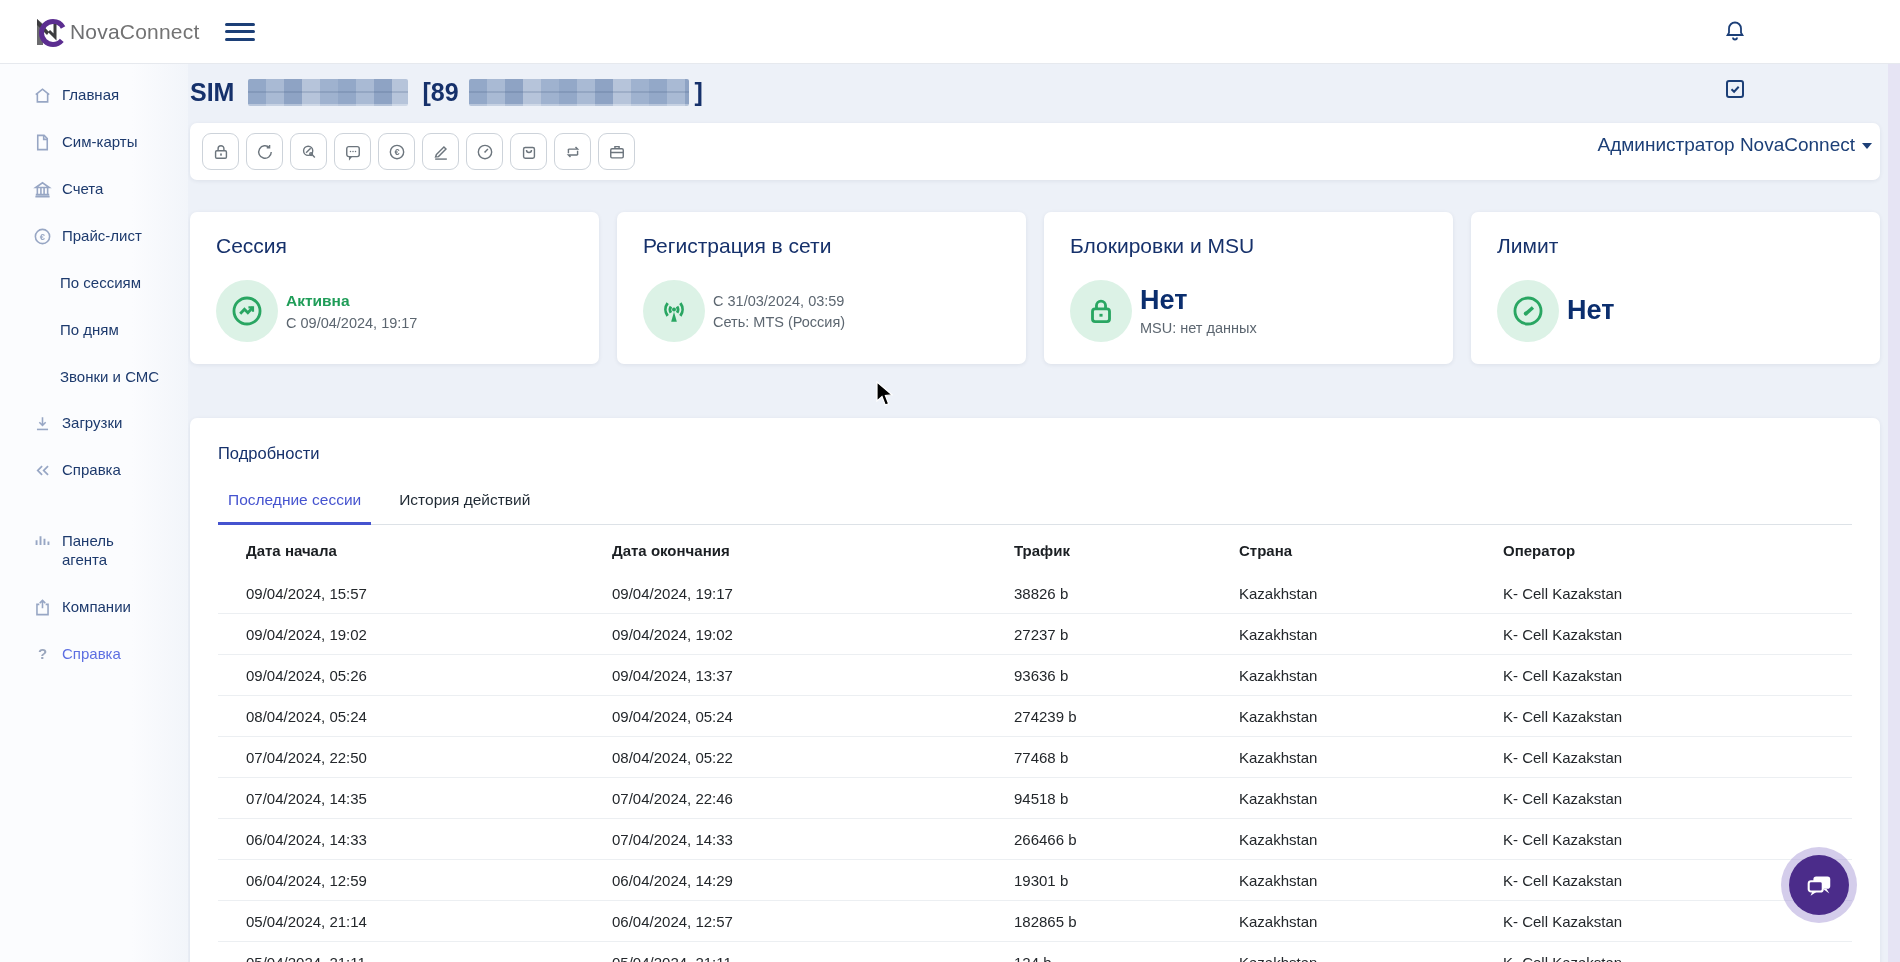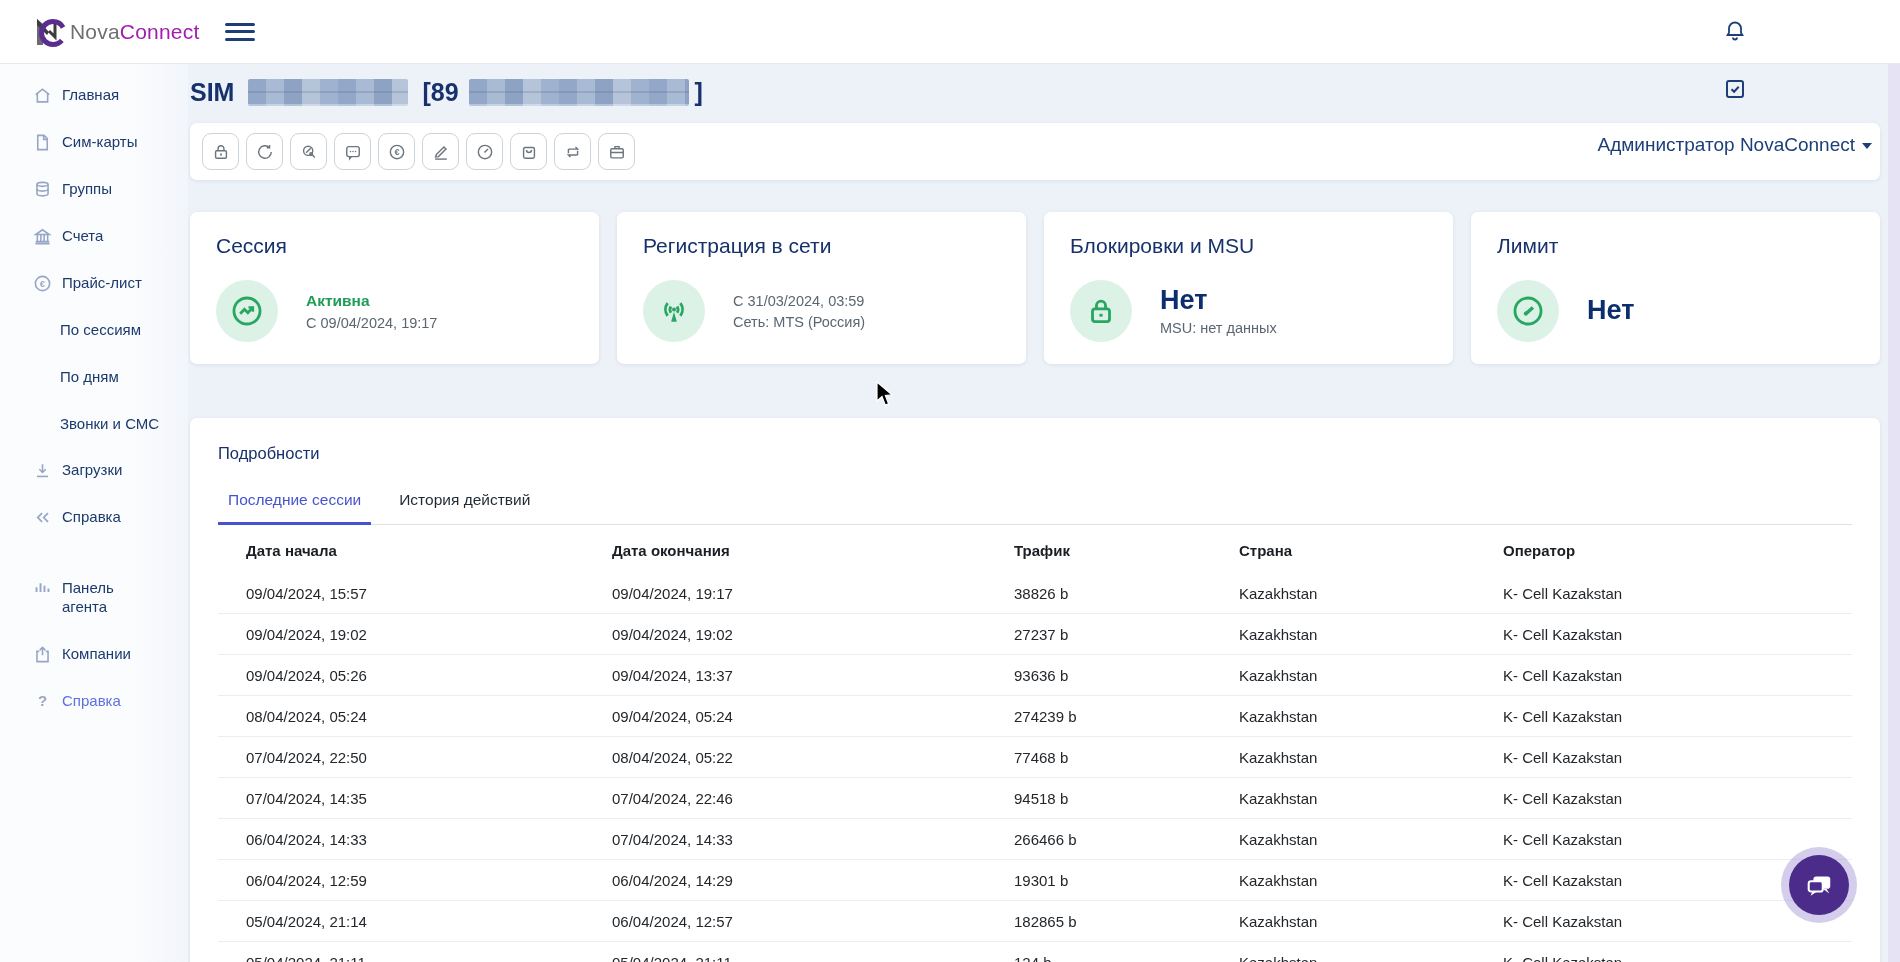--- a/index.html
+++ b/index.html
@@ -4,21 +4,21 @@
 <style>
   * { margin:0; padding:0; box-sizing:border-box; }
   html,body { width:1900px; height:962px; overflow:hidden;
     font-family:"Liberation Sans", sans-serif; background:#edf1f8; }
   
   .topbar { position:absolute; top:0; left:0; right:0; height:64px; background:#fff;
     border-bottom:1px solid #e6e9ee; display:flex; align-items:center; padding:0 28px 0 34px; z-index:30; }
   .brand { display:flex; align-items:center; gap:2px; }
   .brand-name { font-size:21px; font-weight:500; letter-spacing:.2px; }
   .brand-nova { color:#6e6f71; }
-  .brand-connect { color:#a21caf;margin-top:48px; }
+  .brand-connect { color:#737373;margin-top:48px; }
   .burger { margin-left:26px; width:30px; height:22px; display:flex; flex-direction:column; justify-content:space-between; cursor:pointer; padding:2px 0; }
   .burger span { display:block; height:3px; border-radius:2px; background:#1c3f77; }
   .topbar-right { margin-left:auto; display:flex; align-items:center; gap:32px;flex-direction:column; }
   .apn-badge { border:2px solid #4285f4; color:#3c4043; border-radius:9px; padding:2px 8px;
     font-size:16px; font-weight:bold; background:#fff; }
   .flag { width:30px; height:20px; border-radius:2px; overflow:hidden; box-shadow:0 0 0 1px rgba(0,0,0,.08);
     display:flex; flex-direction:column; }
   .flag .w{flex:1;background:#fff}.flag .b{flex:1;background:#0039a6}.flag .r{flex:1;background:#d52b1e}
   .hicon { width:26px; height:26px; display:flex; align-items:center; justify-content:center; cursor:pointer; }
   .usermenu { display:flex; align-items:center; gap:7px; color:#1c3f77; font-size:19px; cursor:pointer; }
@@ -43,21 +43,21 @@
       repeating-linear-gradient(90deg, #93a8c8 0 18px, #a9bad4 18px 36px, #8ea3c4 36px 54px, #b6c4da 54px 72px, #9fb2cf 72px 90px); }
   .m1 { width:160px; margin:0 8px; } .m2 { width:220px; margin-left:4px; }
   .card { background:#fff; border-radius:7px; box-shadow:0 1px 4px rgba(21,34,70,.08); }
   .toolbar { margin-top:16px; padding:10px 12px; display:flex; gap:7px; }
   .tool-btn { width:37px; height:37px; border:1px solid #cdd3da; border-radius:9px; background:#fff;
     display:flex; align-items:center; justify-content:center; cursor:pointer; }
   
   .cards-row { margin-top:32px; display:flex; gap:18px; }
   .status-card { flex:1; height:152px; padding:22px 26px; }
   .status-card h3 { font-size:21px; font-weight:500; color:#16316b; }
-  .status-body { margin-top:22px; display:flex; align-items:center; gap:28px; }
+  .status-body { margin-top:22px; display:flex; align-items:center; gap:8px; }
   .green-circle { width:62px; height:62px; border-radius:50%; background:#dcf2e6;
     display:flex; align-items:center; justify-content:center; flex:0 0 62px; }
   .status-lines { display:flex; flex-direction:column; gap:5px; }
   .status-ok { color:#1f9d58; font-weight:bold; font-size:15.5px; }
   .status-big { color:#0b2e6e; font-weight:bold; font-size:27px; line-height:1.1; }
   .status-sub { color:#5c6670; font-size:14.5px; }
   
   .details { margin-top:54px; min-height:600px; padding:26px 28px 0; border-radius:7px 7px 0 0; }
   .details h2 { color:#16316b; font-size:16.5px; font-weight:500; }
   .tabs { margin-top:26px; display:flex; gap:18px; border-bottom:1px solid #dde2e7; }
@@ -134,30 +134,20 @@
     <span class="side-label">Главная</span>
   </div>
   <div class="side-item">
     <span class="sicon">
         <svg width="19" height="19" viewBox="0 0 24 24" fill="none" stroke="#97a6c4" stroke-width="2">
           <path d="M6 3h8l4 4v14H6z"></path>
           <path d="M13.5 3.5V8H18"></path>
         </svg>
       </span>
     <span class="side-label">Сим-карты</span>
-  </div>
-  <div class="side-item">
-    <span class="sicon">
-        <svg width="19" height="19" viewBox="0 0 24 24" fill="none" stroke="#97a6c4" stroke-width="2">
-          <ellipse cx="12" cy="5.5" rx="7" ry="2.5"></ellipse>
-          <path d="M5 5.5v6c0 1.4 3.1 2.5 7 2.5s7-1.1 7-2.5v-6"></path>
-          <path d="M5 11.5v6c0 1.4 3.1 2.5 7 2.5s7-1.1 7-2.5v-6"></path>
-        </svg>
-      </span>
-    <span class="side-label">Группы</span>
   </div>
   <div class="side-item">
     <span class="sicon">
         <svg width="19" height="19" viewBox="0 0 24 24" fill="none" stroke="#97a6c4" stroke-width="2">
           <path d="M3.5 9.5L12 3.5l8.5 6z"></path>
           <path d="M5.5 9.5V18M10 9.5V18M14 9.5V18M18.5 9.5V18M3.5 18.5h17M3 21h18"></path>
         </svg>
       </span>
     <span class="side-label">Счета</span>
   </div>

